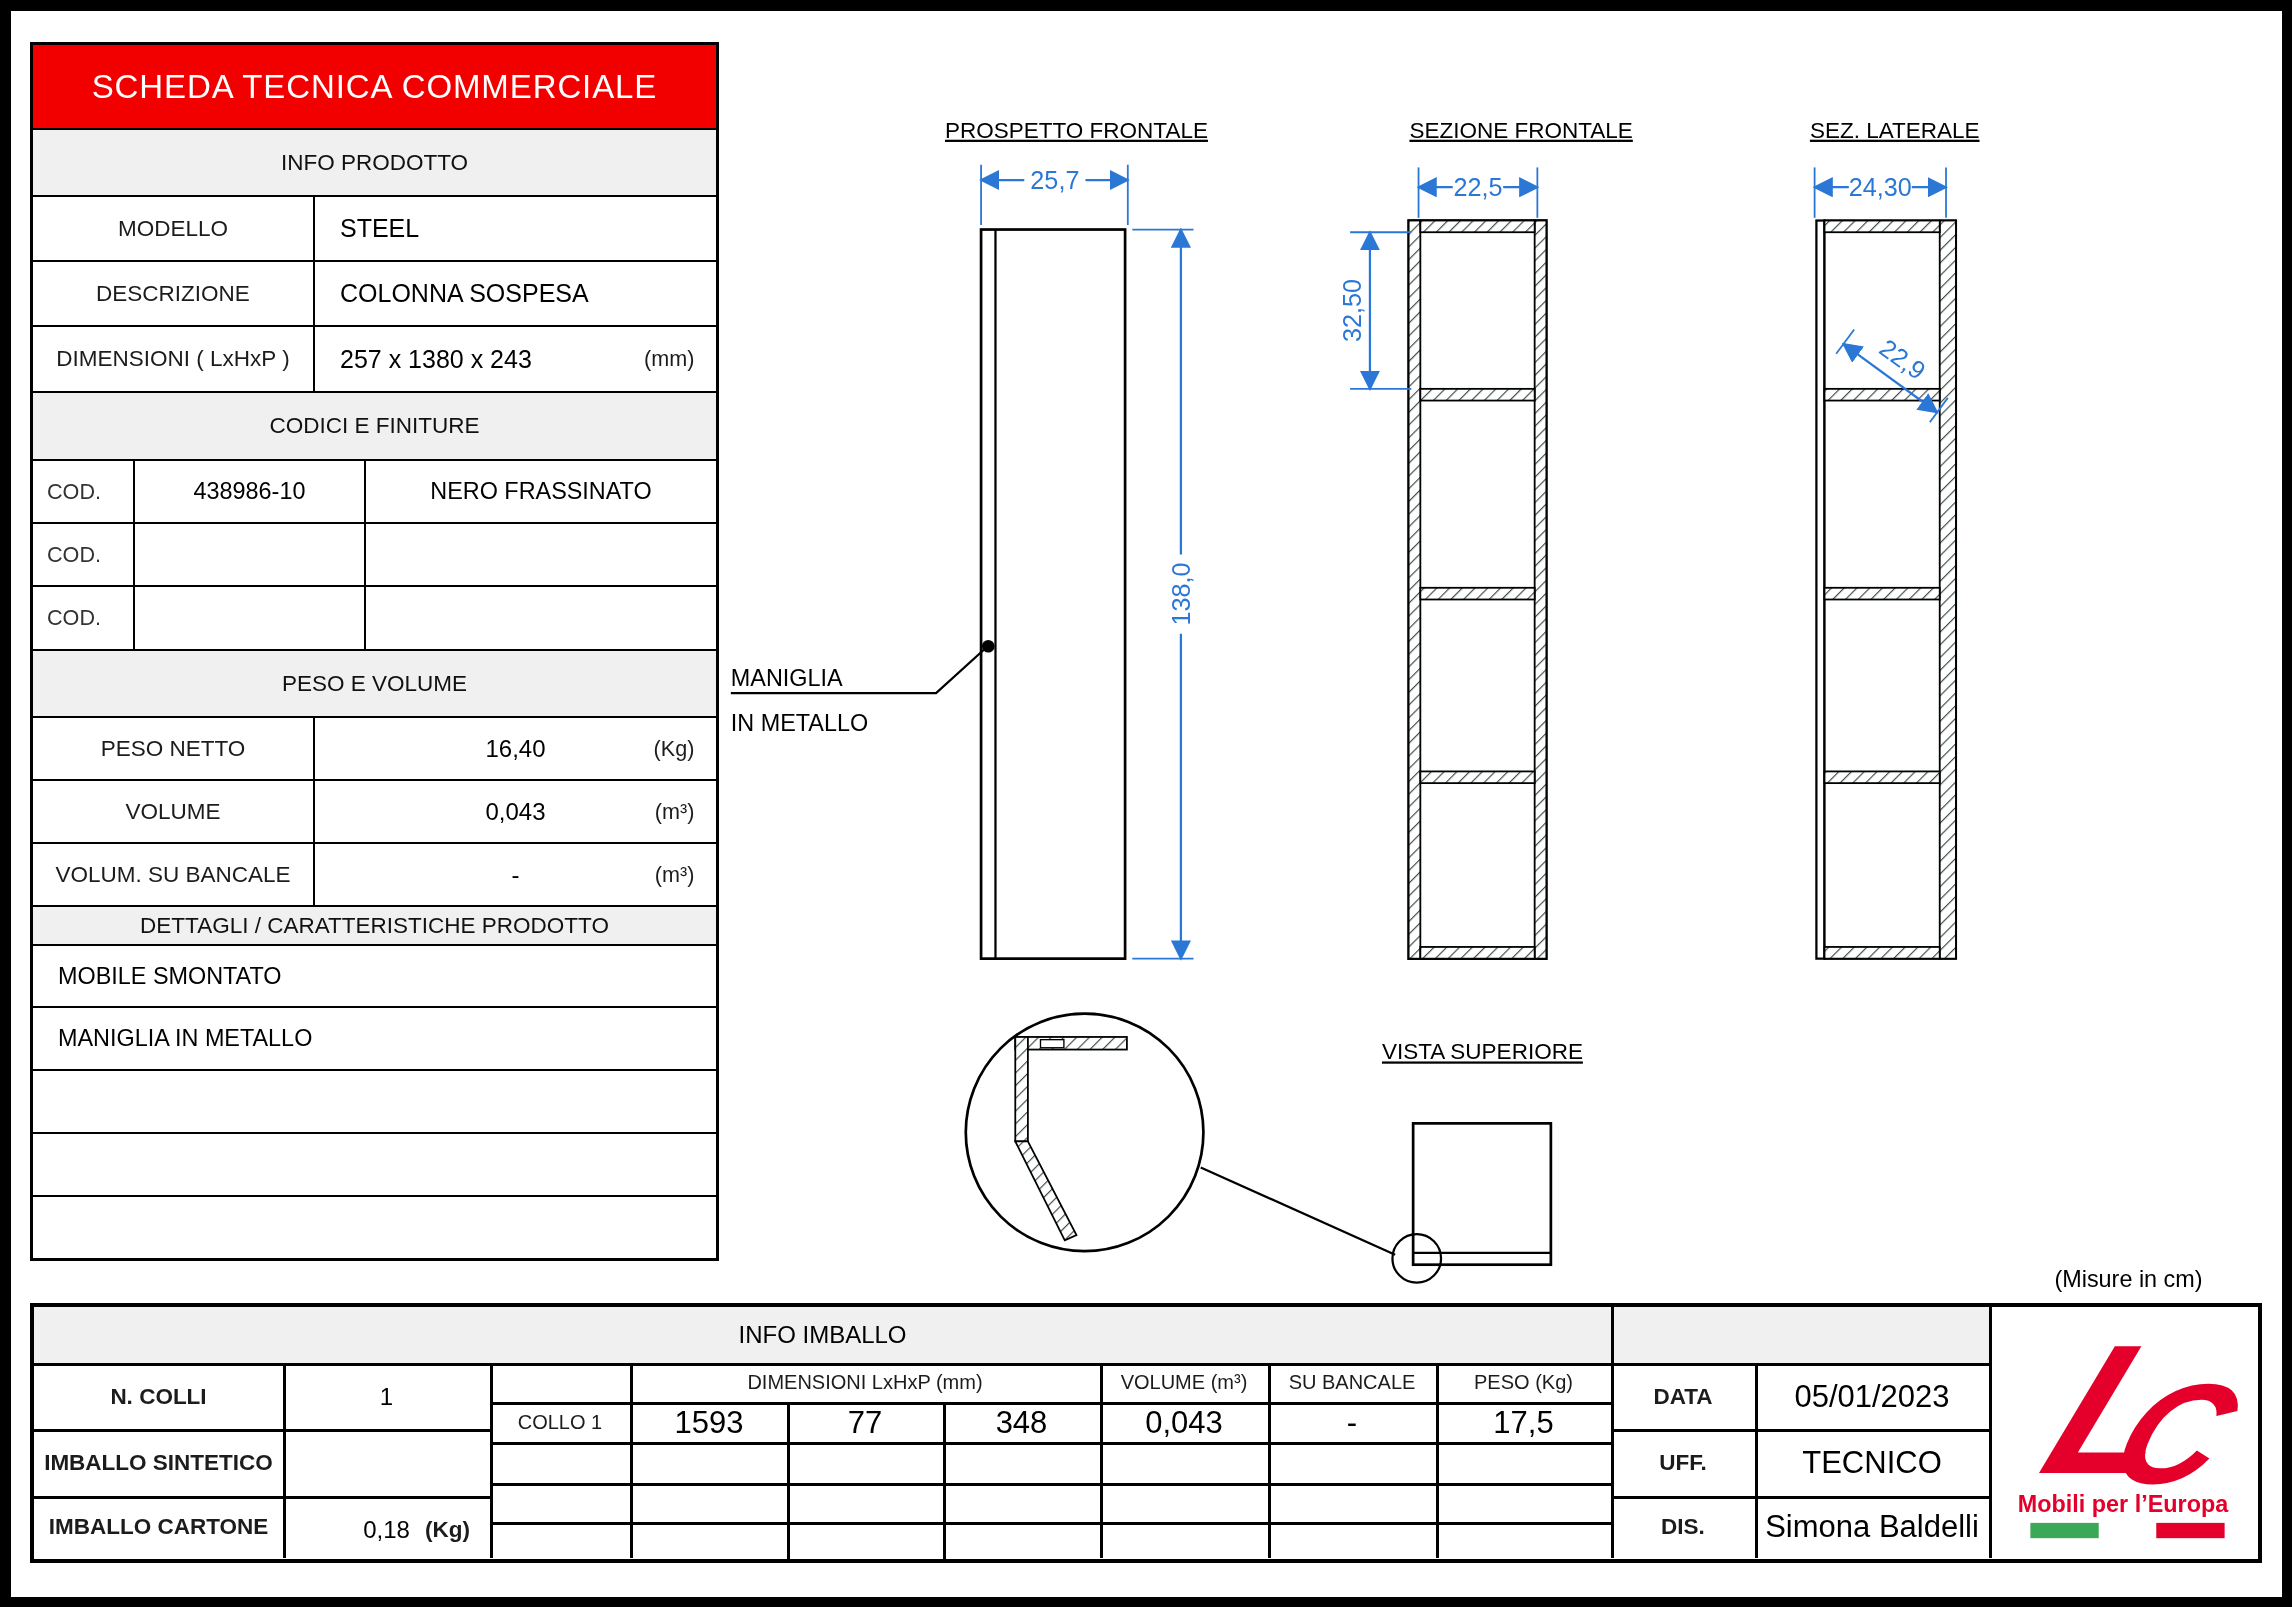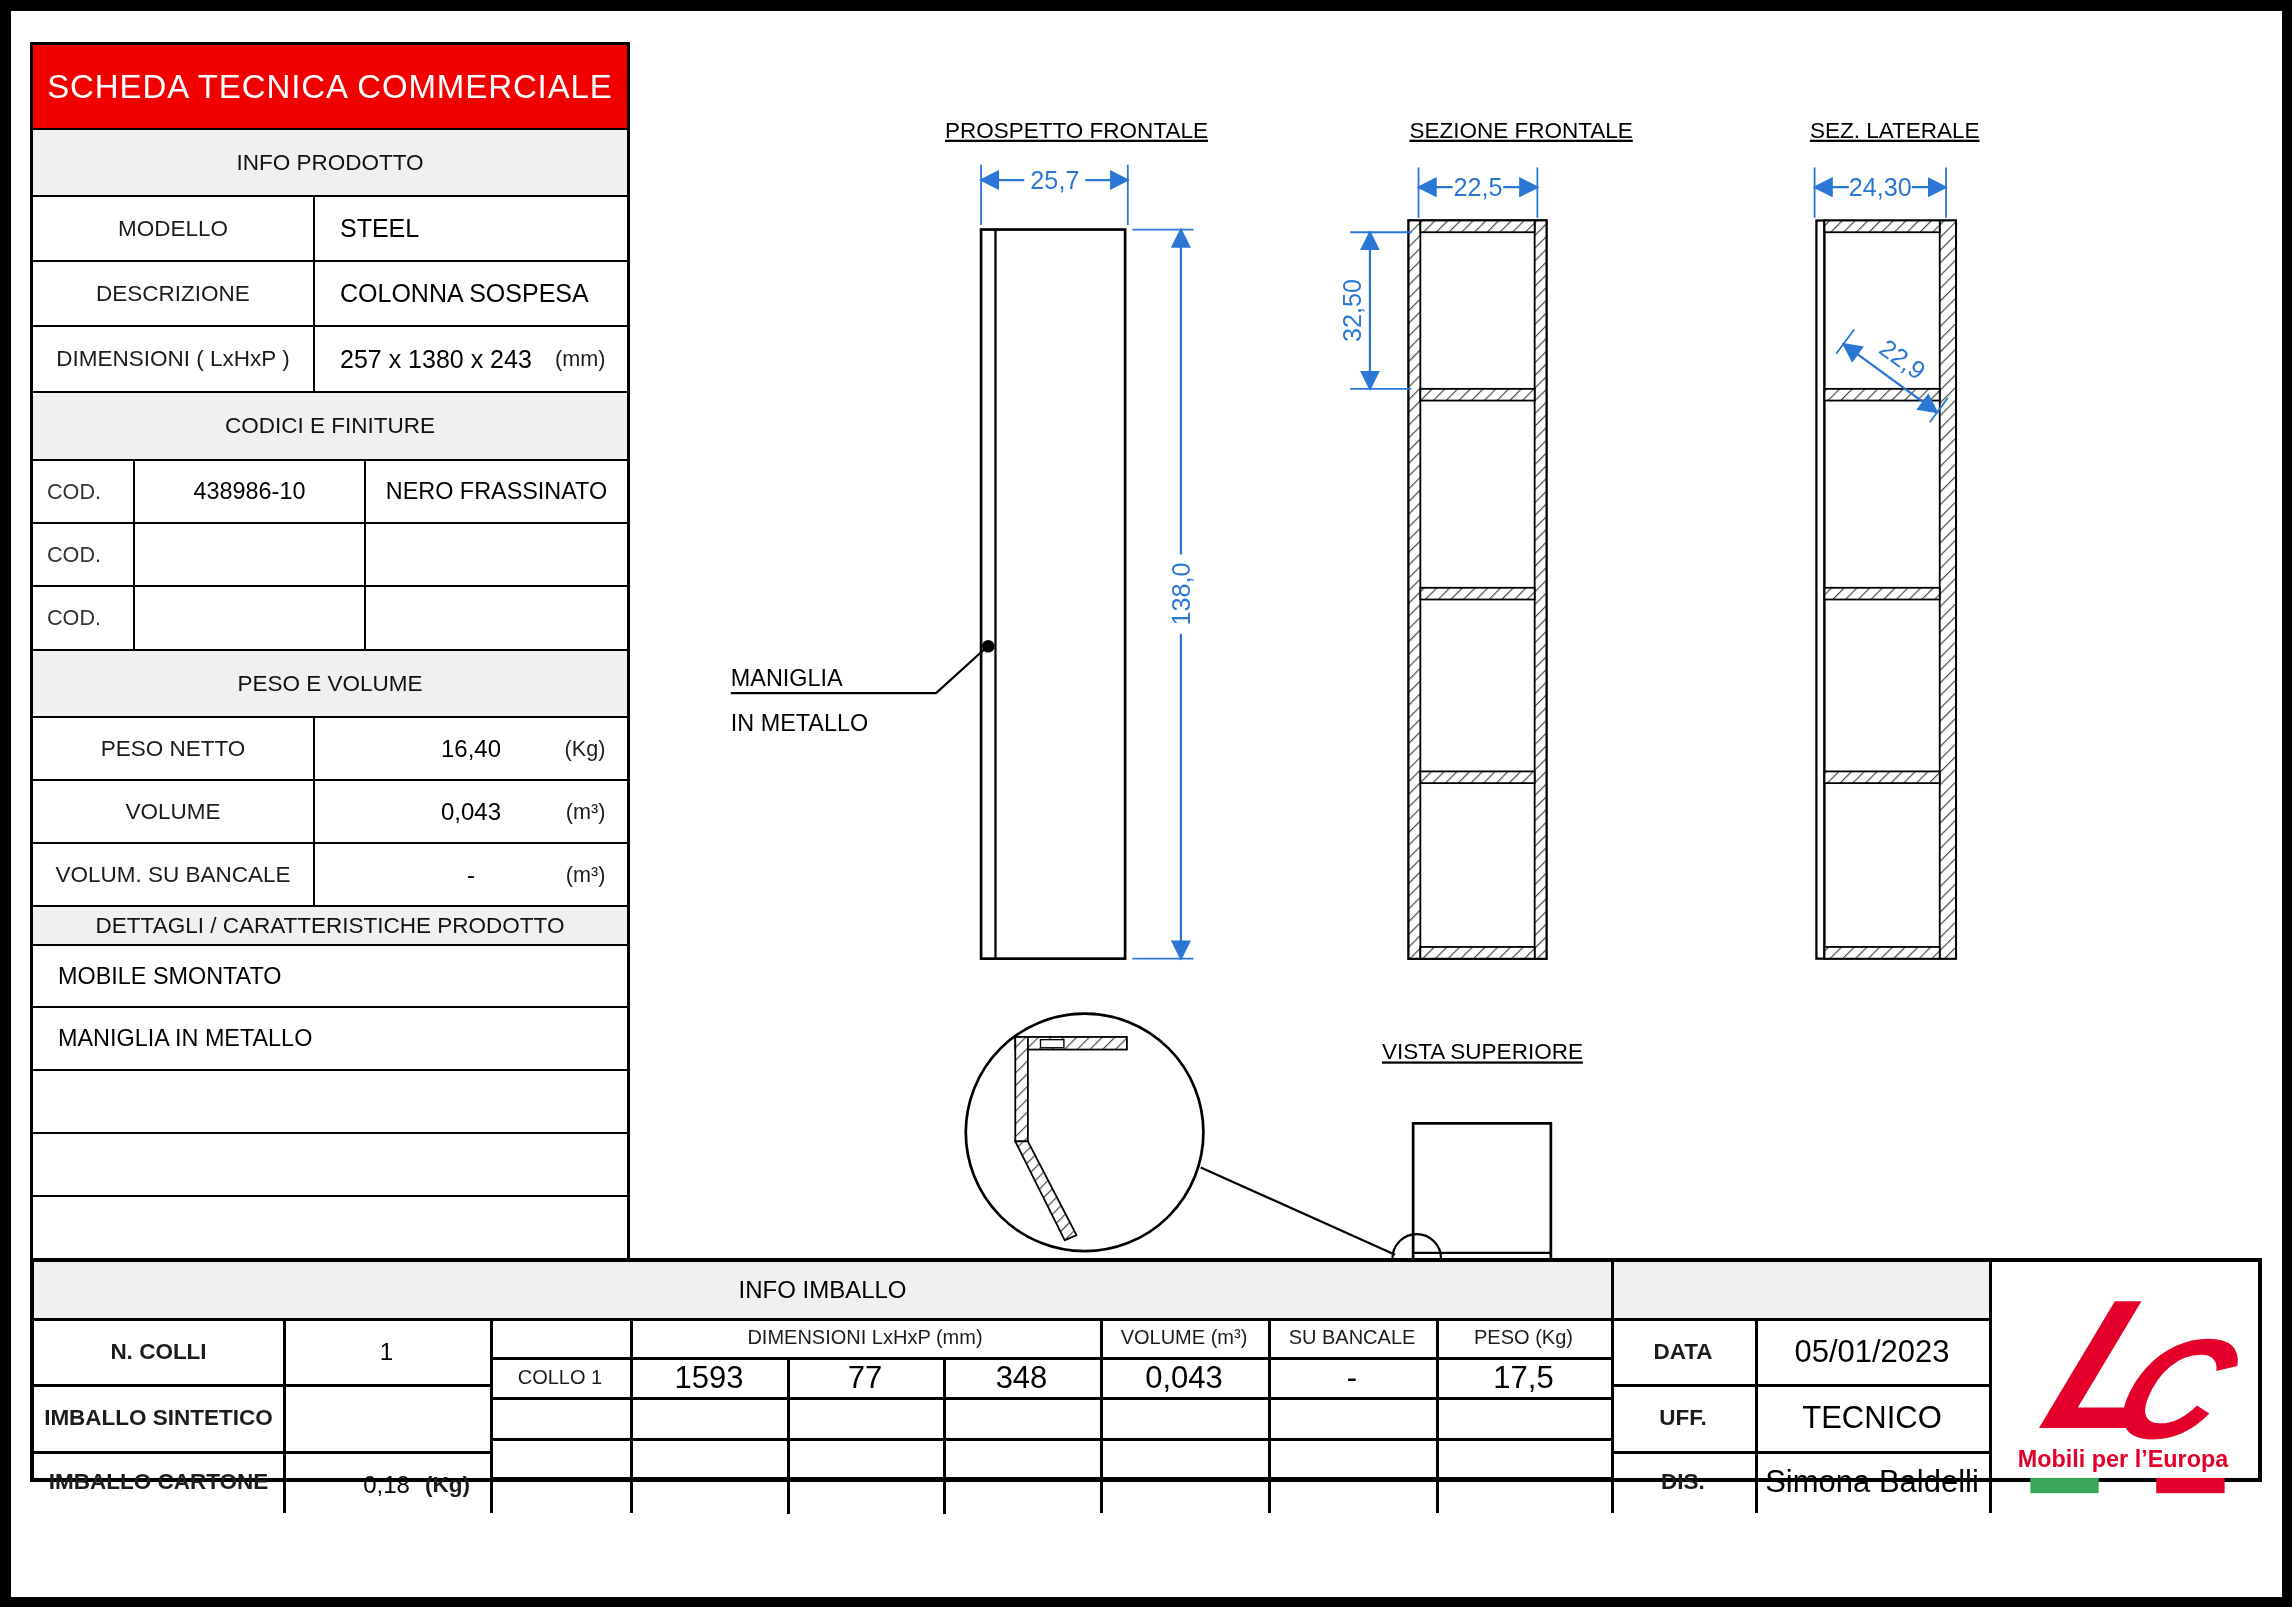--- a/index.html
+++ b/index.html
@@ -3,21 +3,21 @@
 <meta charset="utf-8">
 <style>
   html,body { margin:0; padding:0; background:#888; }
   .page {
     position:relative; width:2293px; height:1608px; background:#fff;
     font-family:"Liberation Sans", sans-serif; color:#000; overflow:hidden;
   }
   .page-frame { position:absolute; inset:0; border:11.7px solid #000; pointer-events:none; z-index:50; }
 
   
-  .lt { position:absolute; left:30px; top:42px; width:600px; border:3.6px solid #000; box-sizing:border-box; background:#fff; }
+  .lt { position:absolute; left:30px; top:42px; width:689px; border:3.6px solid #000; box-sizing:border-box; background:#fff; }
   .lt .row { display:flex; border-top:2.7px solid #000; box-sizing:border-box; align-items:stretch; }
   .lt .row.first { border-top:none; }
   .lt .cell { box-sizing:border-box; border-left:2.7px solid #000; display:flex; align-items:center; min-width:0; }
   .lt .cell.nc { border-left:none; }
   .trow  { background:#f20000; color:#fff; font-size:33px; justify-content:center; letter-spacing:0.9px; }
   .hrow  { background:#f0f0f0; font-size:22.5px; justify-content:center; color:#111; }
   .lbl   { width:280px; justify-content:center; font-size:22.5px; color:#1c1c1c; text-align:center; }
   .val   { flex:1; position:relative; justify-content:center; font-size:24px; }
   .val.left { justify-content:flex-start; padding-left:25px; font-size:25px; }
   .uu    { position:absolute; right:21.6px; font-size:21.6px; color:#1c1c1c; }
@@ -25,21 +25,21 @@
   .cod-code   { width:231px; justify-content:center; font-size:23.4px;margin-left:8px; }
   .cod-finish { flex:1; justify-content:center; font-size:23.4px; }
   .det { flex:1; padding-left:25px; font-size:23.4px; }
 
   
   .c  { position:absolute; display:flex; align-items:center; justify-content:center; box-sizing:border-box; text-align:center; }
   .hl { position:absolute; height:2.7px; background:#000; }
   .vl { position:absolute; width:2.7px;  background:#000; }
 
   
-  .bt { position:absolute; left:30px; top:1258px; width:2232px; height:224px; border:4.5px solid #000; box-sizing:border-box; background:#fff; }
+  .bt { position:absolute; left:30px; top:1303px; width:2232px; height:260px; border:4.5px solid #000; box-sizing:border-box; background:#fff; }
   .gband { position:absolute; background:#f0f0f0; }
   .f25 { font-size:22.5px; color:#1c1c1c;font-weight:bold; }
   .f26 { font-size:31px; }
   .f27 { font-size:24px; }
   .f22 { font-size:20px; color:#1c1c1c; }
   .vcell { position:relative; }
   .vcell .uu { right:20px; }
 
   
   svg.draw { position:absolute; left:657px; top:27px; }

